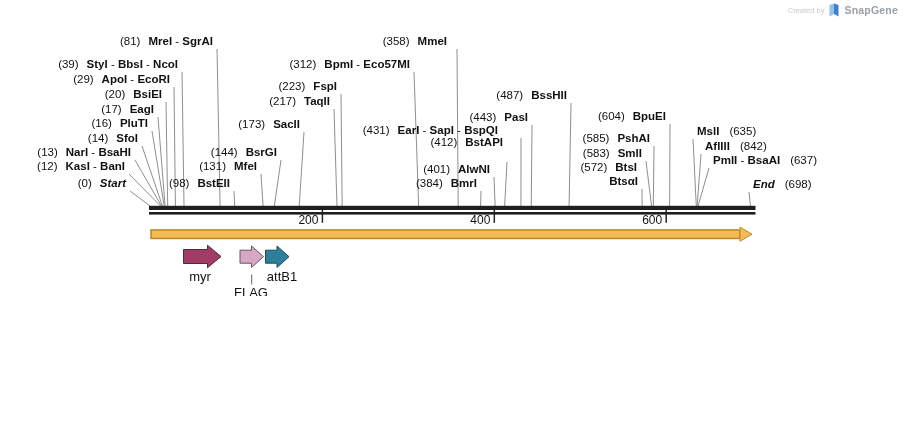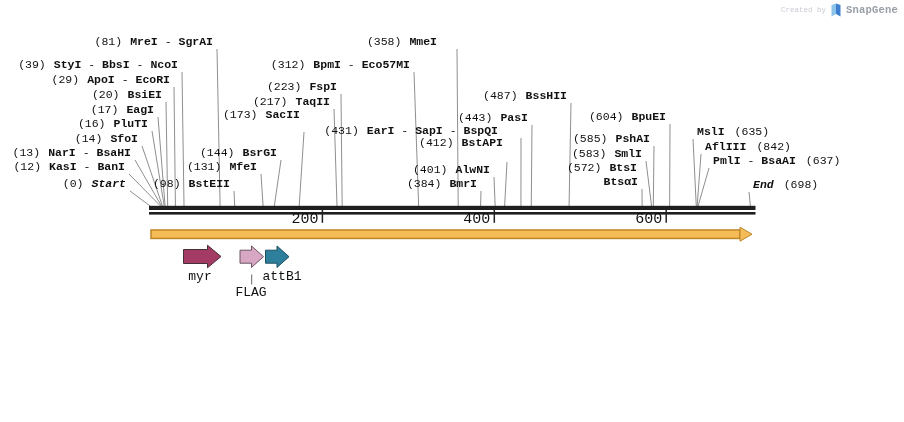--- a/index.html
+++ b/index.html
@@ -1,25 +1,25 @@
 <!DOCTYPE html>
 <html><head>
 <meta charset="utf-8">
 <style>
   html,body{margin:0;padding:0;background:#ffffff;}
   .canvas{position:relative;width:904px;height:296px;background:#ffffff;overflow:hidden;
-          font-family:Liberation Mono, monospace;}
+          font-family:Liberation Sans, sans-serif;}
   #map-svg{position:absolute;left:0;top:0;}
   .site-label{position:absolute;white-space:nowrap;font-size:11.5px;line-height:13px;color:#111;}
   .site-label .pfx{font-weight:normal;margin-right:8px;color:#111;}
   .site-label .sfx{font-weight:normal;margin-left:10px;color:#111;}
   .site-label .nm{font-weight:bold;}
   .site-label .sep{font-weight:normal;}
   .site-label.italic .nm{font-style:italic;}
-  .tick-label{position:absolute;font-size:15px;line-height:14px;color:#111;white-space:nowrap;}
+  .tick-label{position:absolute;font-size:12px;line-height:14px;color:#111;white-space:nowrap;}
   .feat-label{position:absolute;font-size:13px;line-height:15px;color:#111;white-space:nowrap;transform:translateX(-50%);}
   .title-block{position:absolute;left:0;width:904px;text-align:center;}
   .plasmid-title{font-size:15.5px;font-weight:bold;color:#000;line-height:18px;}
   .plasmid-length{font-size:12px;color:#1a1a1a;line-height:15px;margin-top:2px;}
   .watermark{position:absolute;top:3px;right:6px;display:flex;align-items:center;gap:5px;}
   .wm-created{font-size:7.5px;color:#c7cbd1;}
   .wm-brand{font-size:10.5px;font-weight:600;color:#989fa8;letter-spacing:.2px;}
 </style>
 </head>
 <body>
@@ -96,25 +96,25 @@
       <div class="site-label" style="right: 742px; top: 88px;"><span class="pfx">(20)</span><span class="nm">BsiEI</span></div>
       <div class="site-label" style="right: 750px; top: 103px;"><span class="pfx">(17)</span><span class="nm">EagI</span></div>
       <div class="site-label" style="right: 756px; top: 117px;"><span class="pfx">(16)</span><span class="nm">PluTI</span></div>
       <div class="site-label" style="right: 766px; top: 132px;"><span class="pfx">(14)</span><span class="nm">SfoI</span></div>
       <div class="site-label" style="right: 773px; top: 146px; margin-left: 25px;"><span class="pfx">(13)</span><span class="nm">NarI</span><span class="sep"> - </span><span class="nm">BsaHI</span></div>
       <div class="site-label" style="right: 779px; top: 160px;"><span class="pfx">(12)</span><span class="nm">KasI</span><span class="sep"> - </span><span class="nm">BanI</span></div>
       <div class="site-label italic" style="right: 778px; top: 177px;"><span class="pfx">(0)</span><span class="nm">Start</span></div>
       <div class="site-label" style="right: 674px; top: 177px;"><span class="pfx">(98)</span><span class="nm">BstEII</span></div>
       <div class="site-label" style="right: 647px; top: 160px;"><span class="pfx">(131)</span><span class="nm">MfeI</span></div>
       <div class="site-label" style="right: 627px; top: 146px; margin-left: 40px;"><span class="pfx">(144)</span><span class="nm">BsrGI</span></div>
-      <div class="site-label" style="right: 604px; top: 108px;"><span class="pfx">(173)</span><span class="nm">SacII</span></div>
+      <div class="site-label" style="right: 604px; top: 118px;"><span class="pfx">(173)</span><span class="nm">SacII</span></div>
       <div class="site-label" style="right: 574px; top: 95px;"><span class="pfx">(217)</span><span class="nm">TaqII</span></div>
       <div class="site-label" style="right: 567px; top: 80px; margin-left: 33px;"><span class="pfx">(223)</span><span class="nm">FspI</span></div>
       <div class="site-label" style="right: 494px; top: 58px;"><span class="pfx">(312)</span><span class="nm">BpmI</span><span class="sep"> - </span><span class="nm">Eco57MI</span></div>
-      <div class="site-label" style="right: 467px; top: 35px; text-align: center;"><span class="pfx">(358)</span><span class="nm">MmeI</span></div>
+      <div class="site-label" style="right: 457px; top: 35px; text-align: center;"><span class="pfx">(358)</span><span class="nm">MmeI</span></div>
       <div class="site-label" style="right: 406px; top: 124px;"><span class="pfx">(431)</span><span class="nm">EarI</span><span class="sep"> - </span><span class="nm">SapI</span><span class="sep"> - </span><span class="nm">BspQI</span></div>
       <div class="site-label" style="right: 376px; top: 111px;"><span class="pfx">(443)</span><span class="nm">PasI</span></div>
       <div class="site-label" style="right: 401px; top: 136px;"><span class="pfx">(412)</span><span class="nm">BstAPI</span></div>
       <div class="site-label" style="right: 414px; top: 163px;"><span class="pfx">(401)</span><span class="nm">AlwNI</span></div>
       <div class="site-label" style="right: 427px; top: 177px;"><span class="pfx">(384)</span><span class="nm">BmrI</span></div>
       <div class="site-label" style="right: 337px; top: 89px;"><span class="pfx">(487)</span><span class="nm">BssHII</span></div>
       <div class="site-label" style="right: 238px; top: 110px;"><span class="pfx">(604)</span><span class="nm">BpuEI</span></div>
       <div class="site-label" style="right: 254px; top: 132px;"><span class="pfx">(585)</span><span class="nm">PshAI</span></div>
       <div class="site-label" style="right: 262px; top: 147px;"><span class="pfx">(583)</span><span class="nm">SmlI</span></div>
       <div class="site-label" style="right: 267px; top: 161px;"><span class="pfx">(572)</span><span class="nm">BtsI</span></div>

